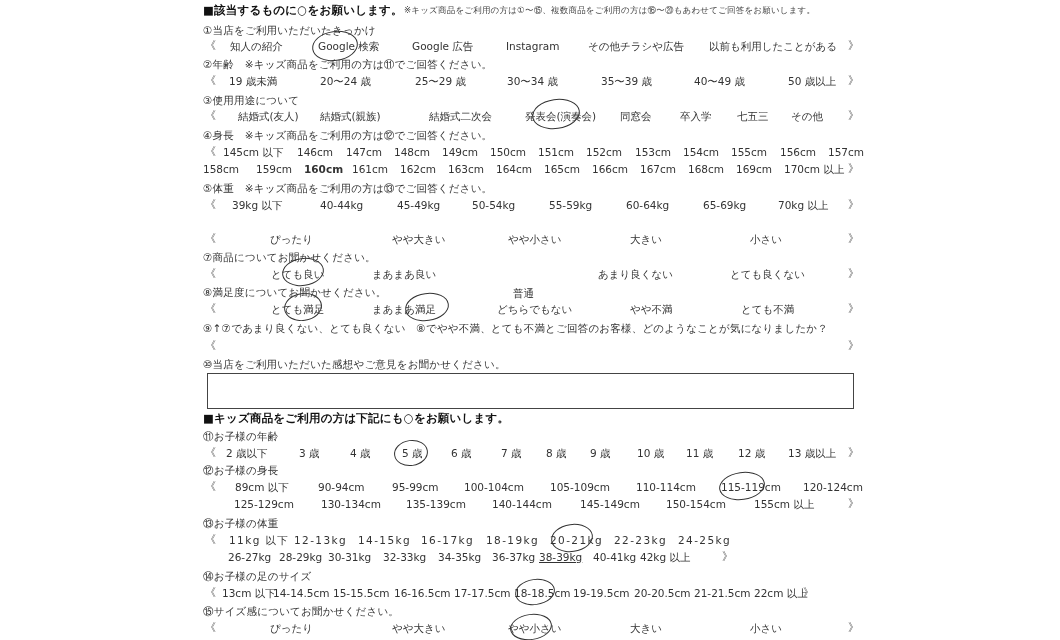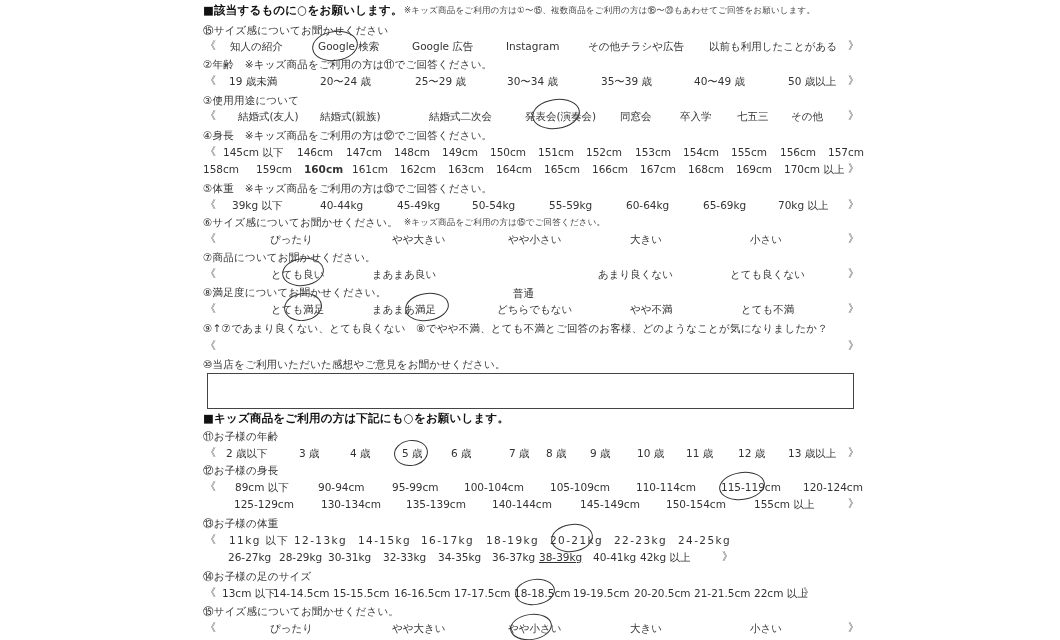--- a/index.html
+++ b/index.html
@@ -28,21 +28,21 @@
 <body>
 
 <div class="page">
 
   <div class="line" style="top:2px;">
     <span class="t hdr" style="left:203px;">■該当するものに○をお願いします。</span>
     <span class="t note" style="left:404px;">※キッズ商品をご利用の方は①〜⑮、複数商品をご利用の方は⑯〜⑳もあわせてご回答をお願いします。</span>
   </div>
 
   <div class="line" style="top:22px;">
-    <span class="t q" style="left:203px;">⑮サイズ感についてお聞かせください</span>
+    <span class="t q" style="left:203px;">①当店をご利用いただいたきっかけ</span>
   </div>
   <div class="line" style="top:38px;">
     <span class="br" style="left:205px;">《</span>
     <span class="opt" style="left:230px;">知人の紹介</span>
     <span class="opt" style="left:318px;">Google 検索</span>
     <span class="opt" style="left:412px;">Google 広告</span>
     <span class="opt" style="left:506px;">Instagram</span>
     <span class="opt" style="left:588px;">その他チラシや広告</span>
     <span class="opt" style="left:709px;">以前も利用したことがある</span>
     <span class="br" style="left:848px;">》</span>
@@ -126,24 +126,20 @@
     <span class="opt" style="left:320px;">40-44kg</span>
     <span class="opt" style="left:397px;">45-49kg</span>
     <span class="opt" style="left:472px;">50-54kg</span>
     <span class="opt" style="left:549px;">55-59kg</span>
     <span class="opt" style="left:626px;">60-64kg</span>
     <span class="opt" style="left:703px;">65-69kg</span>
     <span class="opt" style="left:778px;">70kg 以上</span>
     <span class="br" style="left:848px;">》</span>
   </div>
 
-  <div class="line" style="top:214px;">
-    <span class="t q" style="left:203px;">⑥サイズ感についてお聞かせください。</span>
-    <span class="t note" style="left:404px;">※キッズ商品をご利用の方は⑮でご回答ください。</span>
-  </div>
   <div class="line" style="top:231px;">
     <span class="br" style="left:205px;">《</span>
     <span class="opt" style="left:270px;">ぴったり</span>
     <span class="opt" style="left:392px;">やや大きい</span>
     <span class="opt" style="left:508px;">やや小さい</span>
     <span class="opt" style="left:630px;">大きい</span>
     <span class="opt" style="left:750px;">小さい</span>
     <span class="br" style="left:848px;">》</span>
   </div>
 
@@ -199,21 +195,21 @@
   <div class="line" style="top:428px;">
     <span class="t q" style="left:203px;">⑪お子様の年齢</span>
   </div>
   <div class="line" style="top:445px;">
     <span class="br" style="left:205px;">《</span>
     <span class="opt" style="left:226px;">2 歳以下</span>
     <span class="opt" style="left:299px;">3 歳</span>
     <span class="opt" style="left:350px;">4 歳</span>
     <span class="opt" style="left:402px;">5 歳</span>
     <span class="opt" style="left:451px;">6 歳</span>
-    <span class="opt" style="left:501px;margin-left:8px;">7 歳</span>
+    <span class="opt" style="left:501px;">7 歳</span>
     <span class="opt" style="left:546px;">8 歳</span>
     <span class="opt" style="left:590px;">9 歳</span>
     <span class="opt" style="left:637px;">10 歳</span>
     <span class="opt" style="left:686px;">11 歳</span>
     <span class="opt" style="left:738px;">12 歳</span>
     <span class="opt" style="left:788px;">13 歳以上</span>
     <span class="br" style="left:848px;">》</span>
   </div>
   <div class="circle" style="left:394px; top:440px; width:32px; height:24px;"></div>
 

